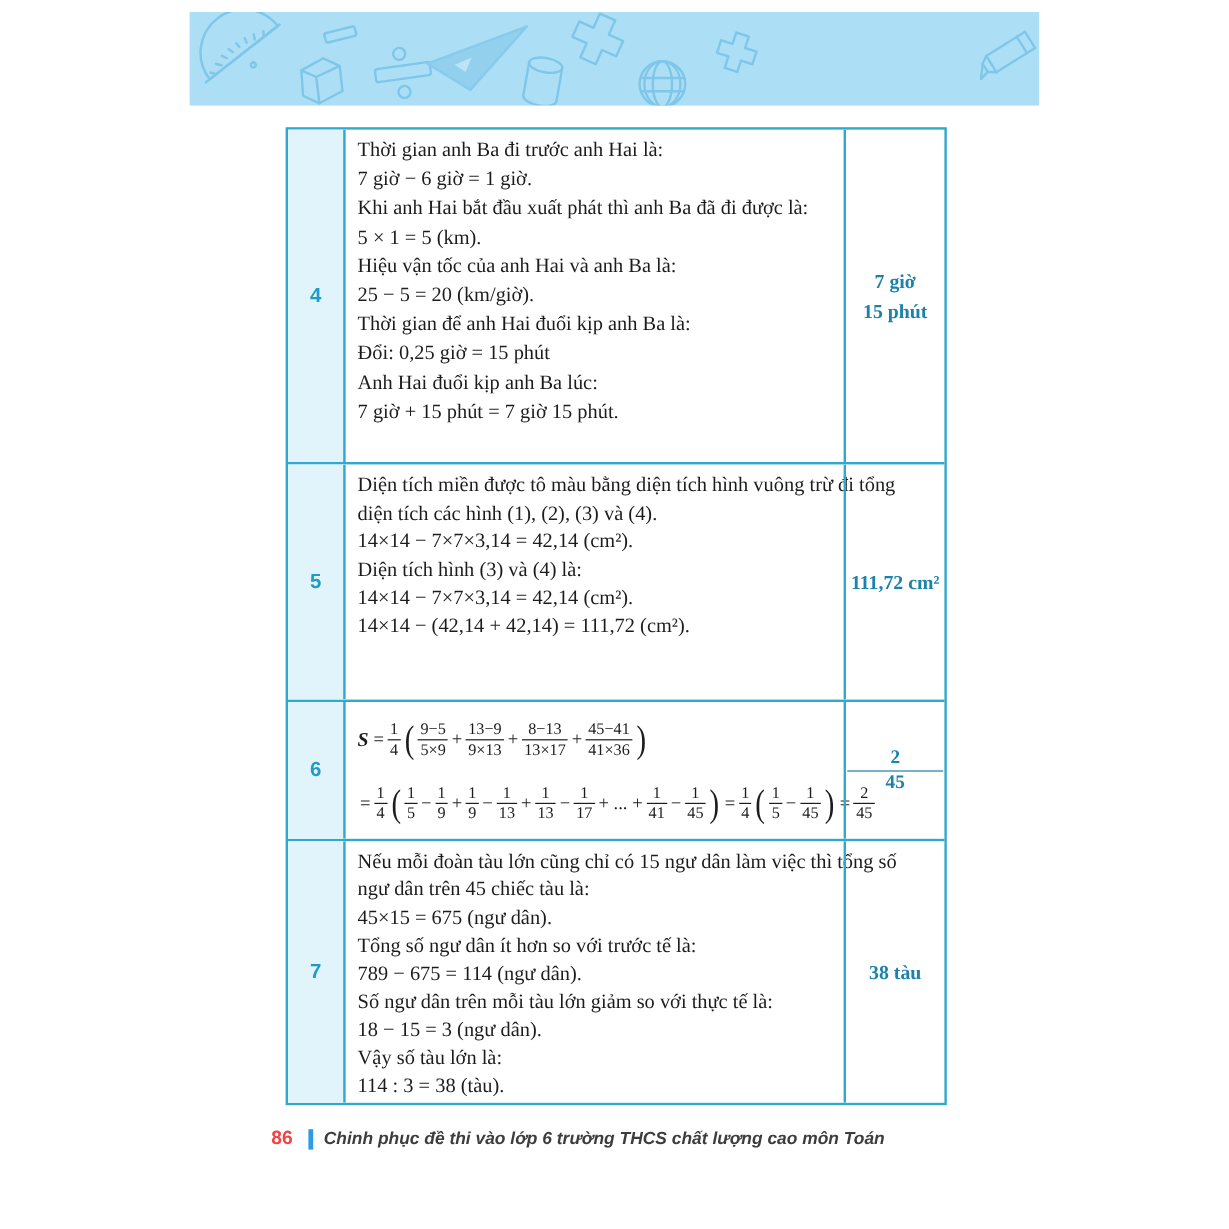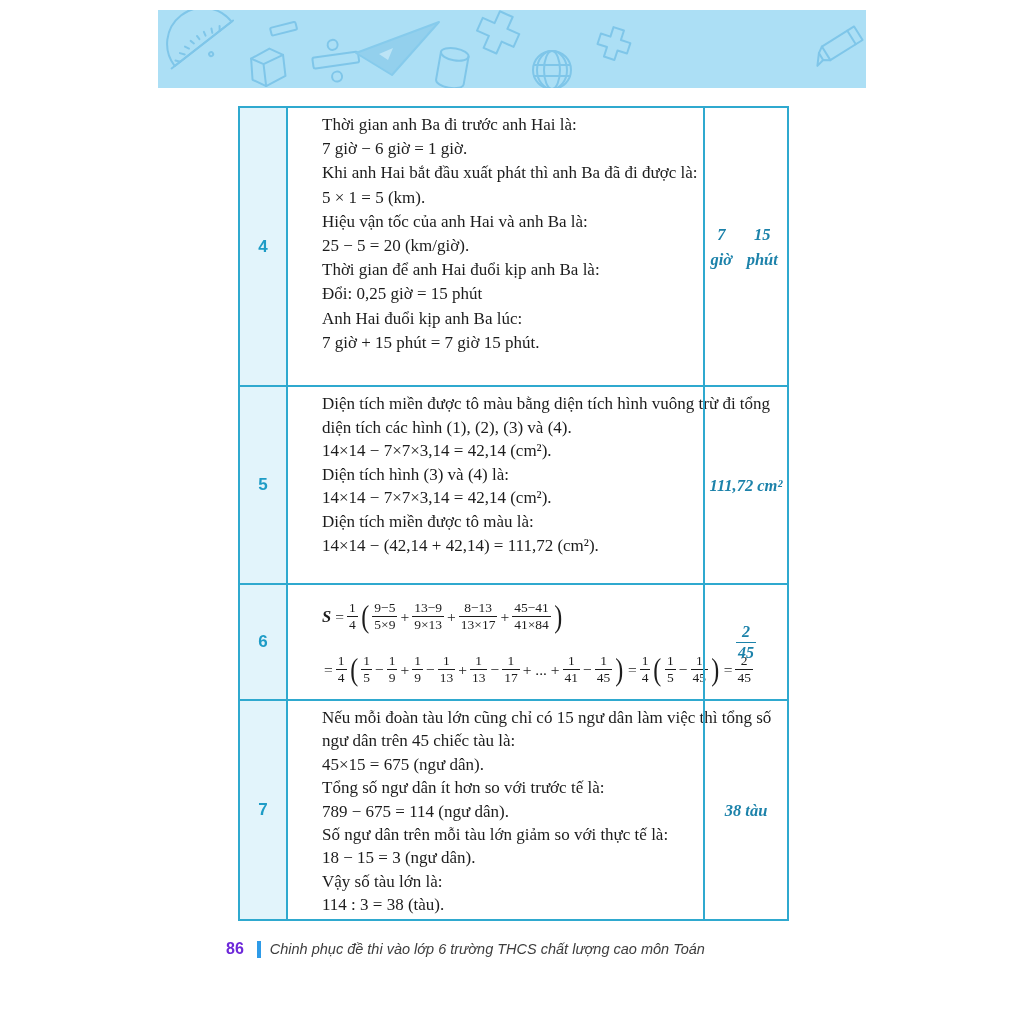--- a/index.html
+++ b/index.html
@@ -15,44 +15,44 @@
   .band{position:absolute;left:158px;top:10px;width:708px;height:78px;background:var(--band);overflow:hidden;}
 
   
   .tbl{position:absolute;left:238px;top:106px;width:551px;border:2px solid var(--teal);box-sizing:border-box;background:#fff;}
   .trow{display:flex;box-sizing:border-box;overflow:hidden;}
   .trow + .trow{border-top:2px solid var(--teal);}
   .r0{height:277px}.r1{height:198px}.r2{height:116px}.r3{height:220px}
   .ncell{flex:0 0 48px;width:48px;background:var(--numbg);border-right:2px solid var(--teal);
     display:flex;align-items:center;justify-content:center;box-sizing:border-box;
     font-family:"Liberation Sans",sans-serif;font-weight:bold;font-size:17px;color:var(--numcol);}
-  .ccell{flex:1 1 auto;min-width:0;padding:5px 6px 4px 10px;font-size:17px;color:var(--ink);box-sizing:border-box;margin-left:24px;}
+  .ccell{flex:1 1 auto;min-width:0;padding:5px 6px 4px 10px;font-size:17px;color:var(--ink);box-sizing:border-box;}
   .acell{flex:0 0 84px;width:84px;border-left:2px solid var(--teal);box-sizing:border-box;
-    display:flex;flex-direction:row;align-items:center;justify-content:center;
-    color:var(--anscol);font-weight:bold;font-size:16.5px;text-align:center;line-height:25px;font-style:italic;}
+    display:flex;flex-direction:column;justify-content:center;
+    color:var(--anscol);font-weight:bold;font-size:16.5px;text-align:center;line-height:25px;}
   .line{white-space:nowrap;}
   .ctr{text-align:left;}
   .r0 .line{line-height:24.2px}.r1 .line{line-height:23.6px}.r3 .line{line-height:23.4px}
 
   
   .mline{display:flex;align-items:center;height:53px;font-size:15.5px;white-space:nowrap;}
   .mline .op{margin:0 2px;white-space:pre;}
   .svar{font-style:italic;font-weight:bold;margin-right:2px;font-size:16.5px;}
   .frac{text-align:center;font-size:13.5px;line-height:1.15;margin:0 1px;flex:0 0 auto;}
   .frac .num{display:block;padding:0 2px;}
   .frac .den{display:block;border-top:1.3px solid var(--ink);padding:0 2px;}
   .bigp{font-size:32px;font-weight:400;margin:0 1px;transform:scaleX(.75);flex:0 0 auto;}
   .afrac{font-size:16px;font-weight:bold;line-height:1.2;}
   .afrac .den{border-top:1.6px solid var(--anscol);}
 
   
   .footer{position:absolute;left:226px;top:940px;display:flex;align-items:center;font-family:"Liberation Sans",sans-serif;}
-  .pnum{font-size:16px;font-weight:bold;color:#6d28d9;}
+  .pnum{font-size:16px;font-weight:bold;color:#ef4444;}
   .fbar{width:4px;height:17px;background:var(--fbar);margin:0 9px 0 13px;}
-  .ftitle{font-size:14.5px;font-style:italic;font-weight:normal;color:#3d3d3d;}
+  .ftitle{font-size:14.5px;font-style:italic;font-weight:bold;color:#3d3d3d;}
 </style>
 </head>
 <body style="--teal: #2FA9CF; --numbg: #E2F4FB; --numcol: #1E9CC6; --anscol: #1C82AA; --band: #ACDFF5; --bandicon: #7FC6E9; --fbar: #2E9BE8; --ink: #1C1C1C;">
 
 <div class="page">
 
   <div class="band">
     <svg width="708" height="78" viewBox="0 0 708 78" fill="none" stroke="#7FC6E9" stroke-width="2" stroke-linejoin="round" stroke-linecap="round">
       <g transform="translate(38,28) rotate(-38)">
         <path d="M-38,9 L40,9"></path>
@@ -120,21 +120,20 @@
         </div>
       </div>
       <div class="trow r1">
         <div class="ncell">5</div>
         <div class="ccell">
           <div class="line">Diện tích miền được tô màu bằng diện tích hình vuông trừ đi tổng</div>
           <div class="line">diện tích các hình (1), (2), (3) và (4).</div>
           <div class="line ctr">14×14 − 7×7×3,14 = 42,14 (cm²).</div>
           <div class="line">Diện tích hình (3) và (4) là:</div>
           <div class="line ctr">14×14 − 7×7×3,14 = 42,14 (cm²).</div>
-          <div class="line">Diện tích miền được tô màu là:</div>
           <div class="line ctr">14×14 − (42,14 + 42,14) = 111,72 (cm²).</div>
         </div>
         <div class="acell">
           <div>111,72 cm²</div>
         </div>
       </div>
       <div class="trow r2">
         <div class="ncell">6</div>
         <div class="ccell">
           <div class="mline">
@@ -155,21 +154,21 @@
               <span class="den">9×13</span>
             </span>
             <span class="op">+</span>
             <span class="frac">
               <span class="num">8−13</span>
               <span class="den">13×17</span>
             </span>
             <span class="op">+</span>
             <span class="frac">
               <span class="num">45−41</span>
-              <span class="den">41×84</span>
+              <span class="den">41×36</span>
             </span>
             <span class="bigp">)</span>
           </div>
           <div class="mline">
             <span class="op">=</span>
             <span class="frac">
               <span class="num">1</span>
               <span class="den">4</span>
             </span>
             <span class="bigp">(</span>

